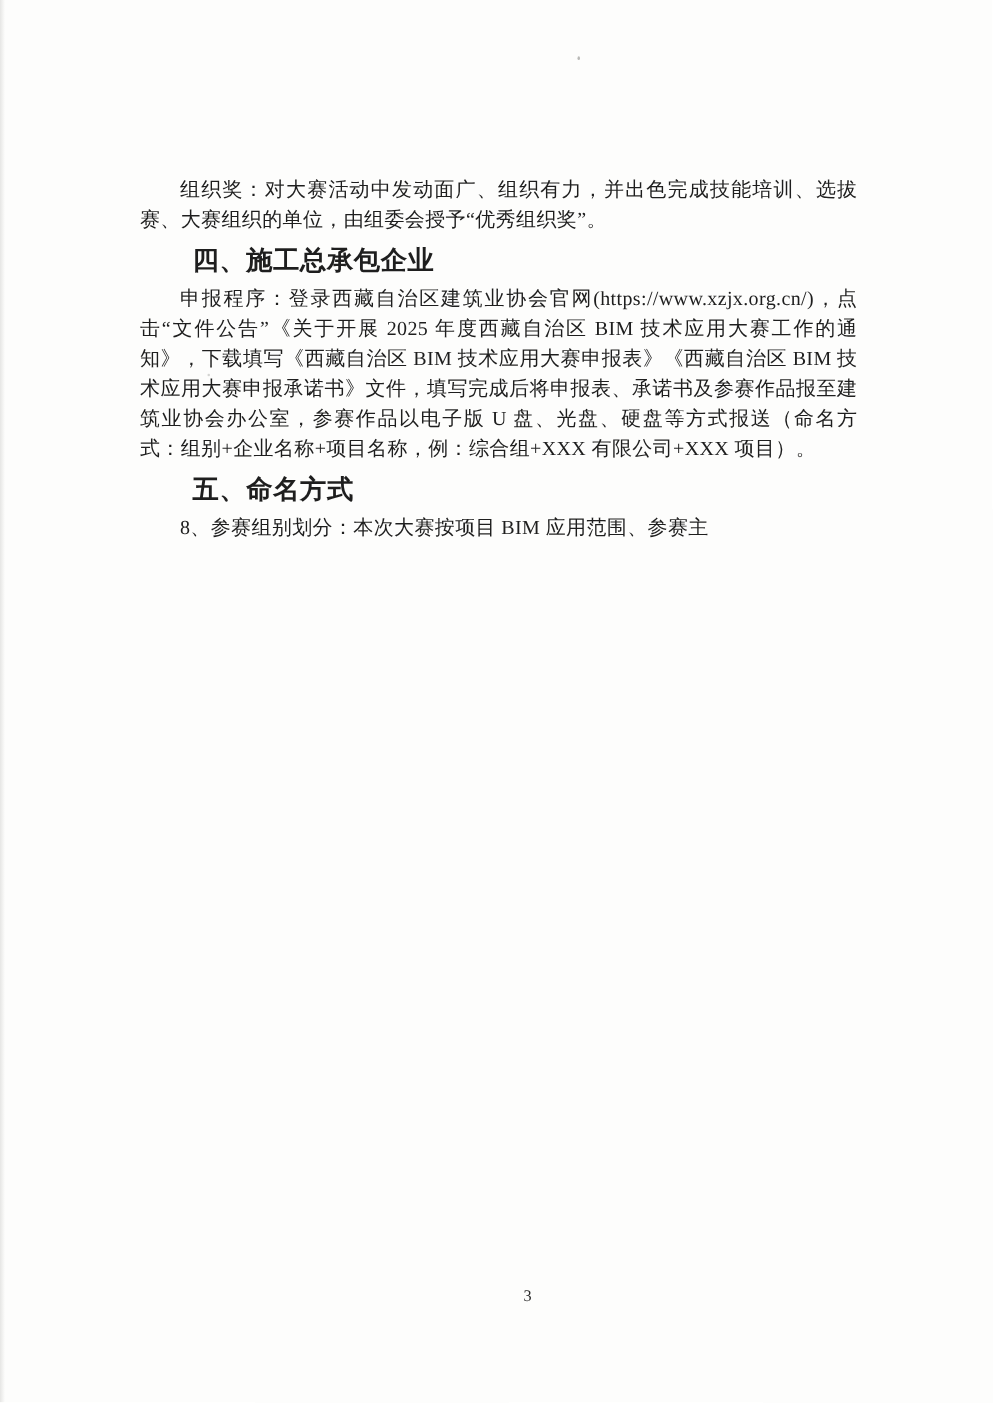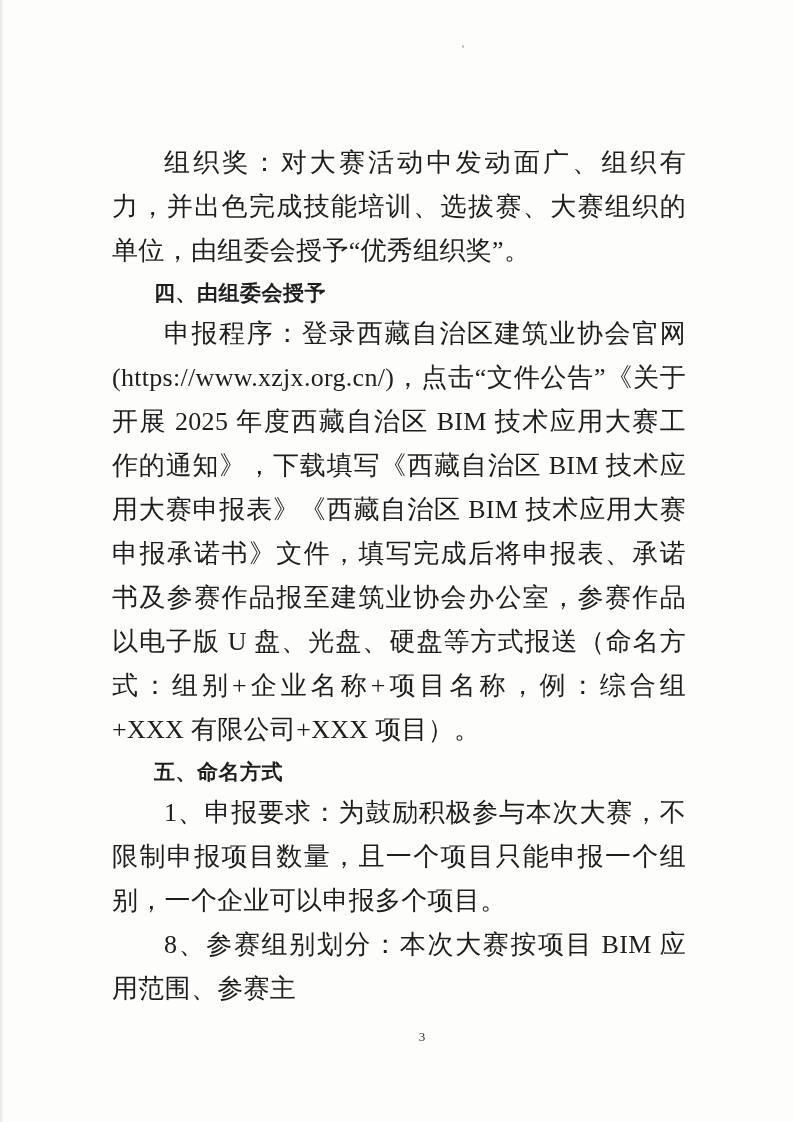--- a/index.html
+++ b/index.html
@@ -30,22 +30,22 @@
     position: absolute;
     left: 112px;
     top: 141px;
     width: 574px;
     text-align: justify;
     text-justify: inter-ideograph;
   }
   .para {
     margin: 0;
     text-indent: 2em;
-    font-size: 26px;
-    line-height: 44px;
+    font-size: 16px;
+    line-height: 24px;
     letter-spacing: 0.3px;
     font-weight: 400;
     word-break: normal;
   }
   .heading {
     margin: 0;
     text-indent: 2em;
     font-family: "Liberation Sans", "DejaVu Sans", sans-serif;
     font-size: 21px;
     line-height: 39px;
@@ -76,27 +76,26 @@
 
 <div class="sheet">
 
   <div class="scan-edge"></div>
   <div class="speck speck-1"></div>
   <div class="speck speck-2"></div>
 
   <div class="doc-body">
     <p class="para">组织奖：对大赛活动中发动面广、组织有力，并出色完成技能培训、选拔赛、大赛组织的单位，由组委会授予“优秀组织奖”。</p>
 
-    <h2 class="heading">四、由组委会授予</h2>
+    <h2 class="heading">四、施工总承包企业</h2>
 
     <p class="para">申报程序：登录西藏自治区建筑业协会官网(https://www.xzjx.org.cn/)，点击“文件公告”《关于开展 2025 年度西藏自治区 BIM 技术应用大赛工作的通知》，下载填写《西藏自治区 BIM 技术应用大赛申报表》《西藏自治区 BIM 技术应用大赛申报承诺书》文件，填写完成后将申报表、承诺书及参赛作品报至建筑业协会办公室，参赛作品以电子版 U 盘、光盘、硬盘等方式报送（命名方式：组别+企业名称+项目名称，例：综合组+XXX 有限公司+XXX 项目）。</p>
 
     <h2 class="heading">五、命名方式</h2>
 
-    <p class="para">1、申报要求：为鼓励积极参与本次大赛，不限制申报项目数量，且一个项目只能申报一个组别，一个企业可以申报多个项目。</p>
 
 
     <p class="para">8、参赛组别划分：本次大赛按项目 BIM 应用范围、参赛主</p>
   </div>
 
   <div class="page-footer">3</div>
 
 </div>
 
 </body></html>

